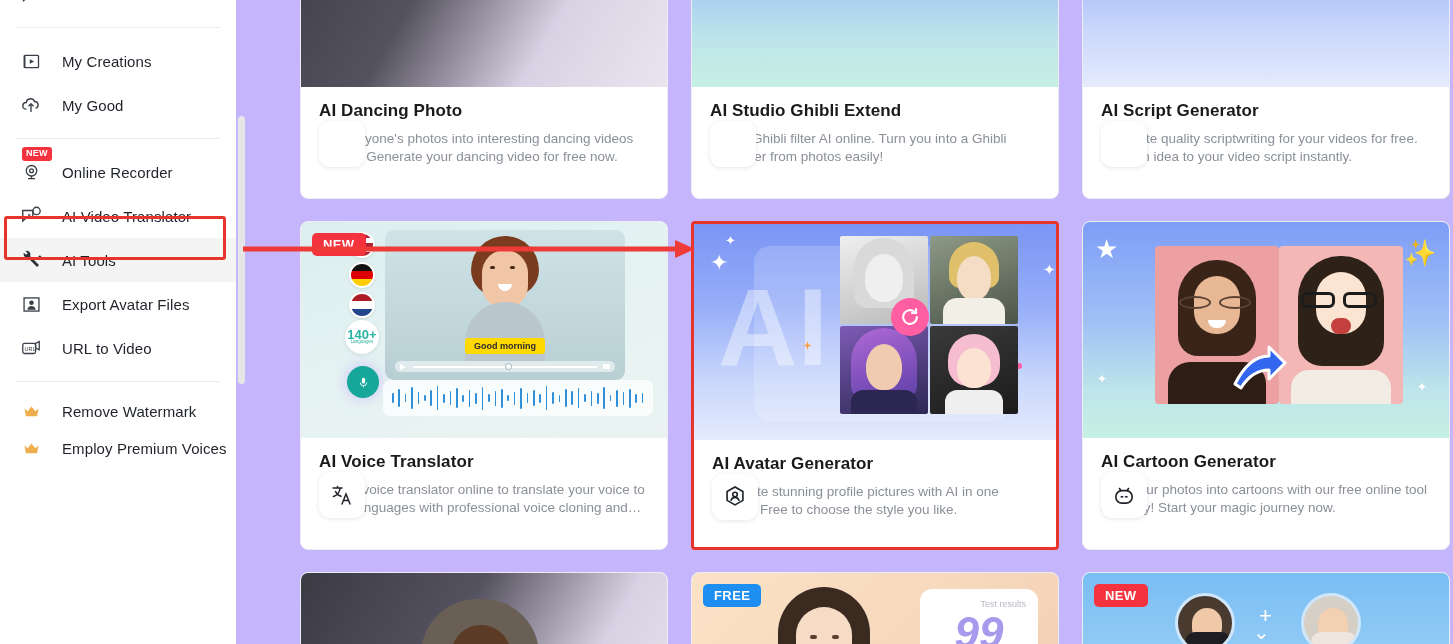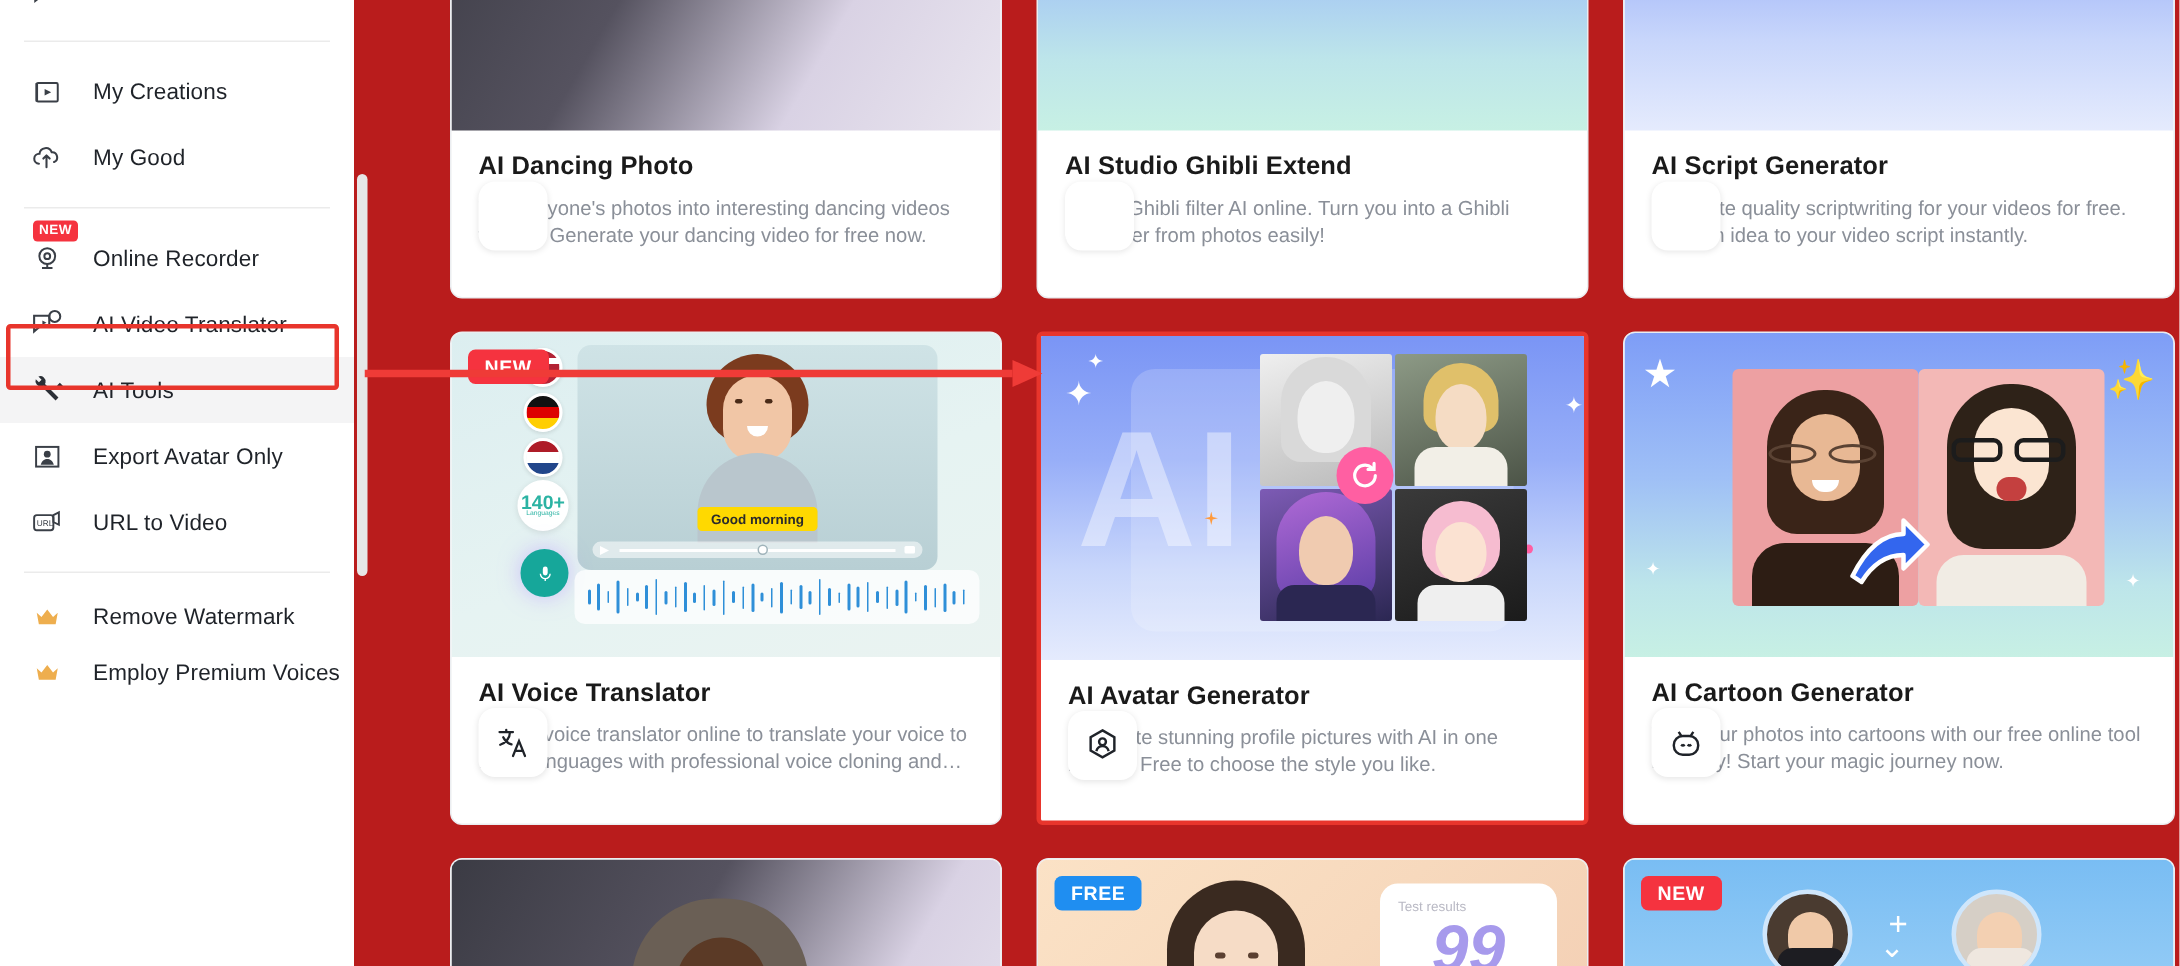--- a/index.html
+++ b/index.html
@@ -93,21 +93,21 @@
     background: #e6e6e6;
     border-radius: 4px;
     z-index: 4;
   }
 
   
   .main {
     flex: 1 1 auto;
     height: 644px;
     position: relative;
-    background: #b91c1c;
+    background: #c4b5fd;
     overflow: hidden;
   }
   .grid {
     position: absolute;
     left: 64px; top: -130px;
     width: 1189px;
     display: grid;
     grid-template-columns: 368px 368px 368px;
     column-gap: 23px;
     row-gap: 22px;
@@ -251,21 +251,21 @@
   }
 
   
   .m-sing{background:linear-gradient(120deg,#3b3b44 0%, #55525f 38%, #d9d2e4 70%, #e9e5ef 100%);}
   .m-beauty{background:linear-gradient(135deg,#fbe2c6 0%, #f7d9bd 45%, #f2cbb0 100%);}
   .m-fam{background:linear-gradient(180deg,#79bdf3 0%, #9fd2f7 55%, #c4e4fb 100%);}
   .beauty-panel{
     position:absolute;right:20px;top:16px;width:118px;height:190px;
     background:#fff;border-radius:12px;padding:10px 12px;
   }
-  .bp-label{font-size:9px;color:#b9b9c4;text-align:left;}
+  .bp-label{font-size:9px;color:#b9b9c4;text-align:right;}
   .bp-num{font-size:44px;font-weight:bold;color:#a79aec;text-align:center;line-height:48px;font-style:italic;}
   .fam-av{position:absolute;width:60px;height:60px;border-radius:50%;border:3px solid #cfe6fb;overflow:hidden;}
 
   
   .arrow-ann {
     position: absolute;
     left: 243px; top: 238px;
     width: 452px; height: 22px;
     z-index: 30;
     pointer-events: none;
@@ -349,21 +349,21 @@
       </div>
 
       <div class="sb-item">
         <span class="sb-ico">
           <svg width="21" height="21" viewBox="0 0 24 24" fill="none" stroke="#3a3f47" stroke-width="1.5">
             <rect x="3.5" y="4.5" width="17" height="15"></rect>
             <circle cx="12" cy="10" r="2.6" fill="#3a3f47" stroke="none"></circle>
             <path d="M7 18c1-3 3-4.2 5-4.2S16 15 17 18z" fill="#3a3f47" stroke="none"></path>
           </svg>
         </span>
-        <span class="sb-label">Export Avatar Only</span>
+        <span class="sb-label">Export Avatar Files</span>
       </div>
 
       <div class="sb-item">
         <span class="sb-ico">
           <svg width="22" height="22" viewBox="0 0 24 24" fill="none" stroke="#3a3f47" stroke-width="1.4">
             <rect x="3" y="7" width="14" height="11" rx="2"></rect>
             <text x="5" y="15" font-size="6" fill="#3a3f47" stroke="none" font-family="Liberation Sans">URL</text>
             <path d="M17 7l4-2v9l-4-2z"></path>
           </svg>
         </span>

